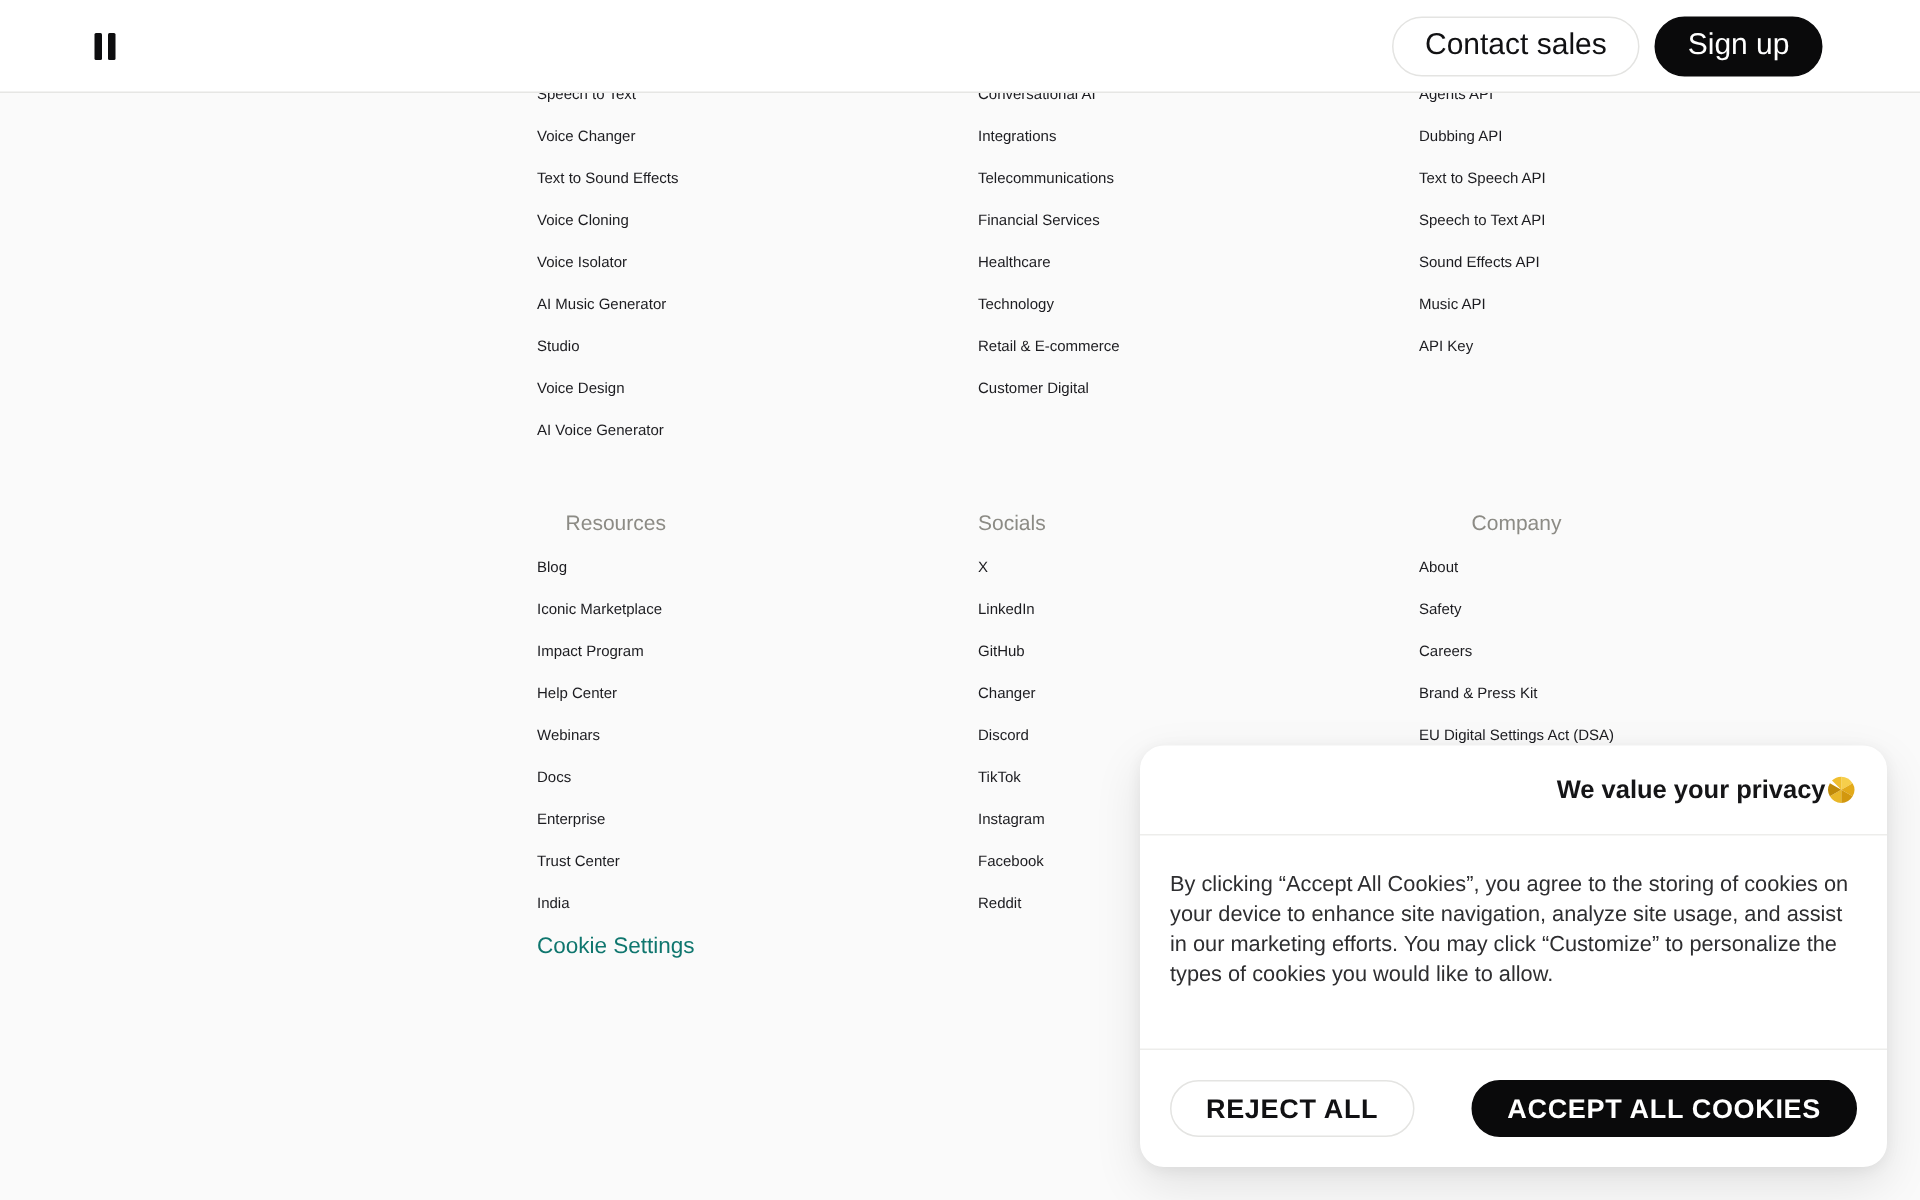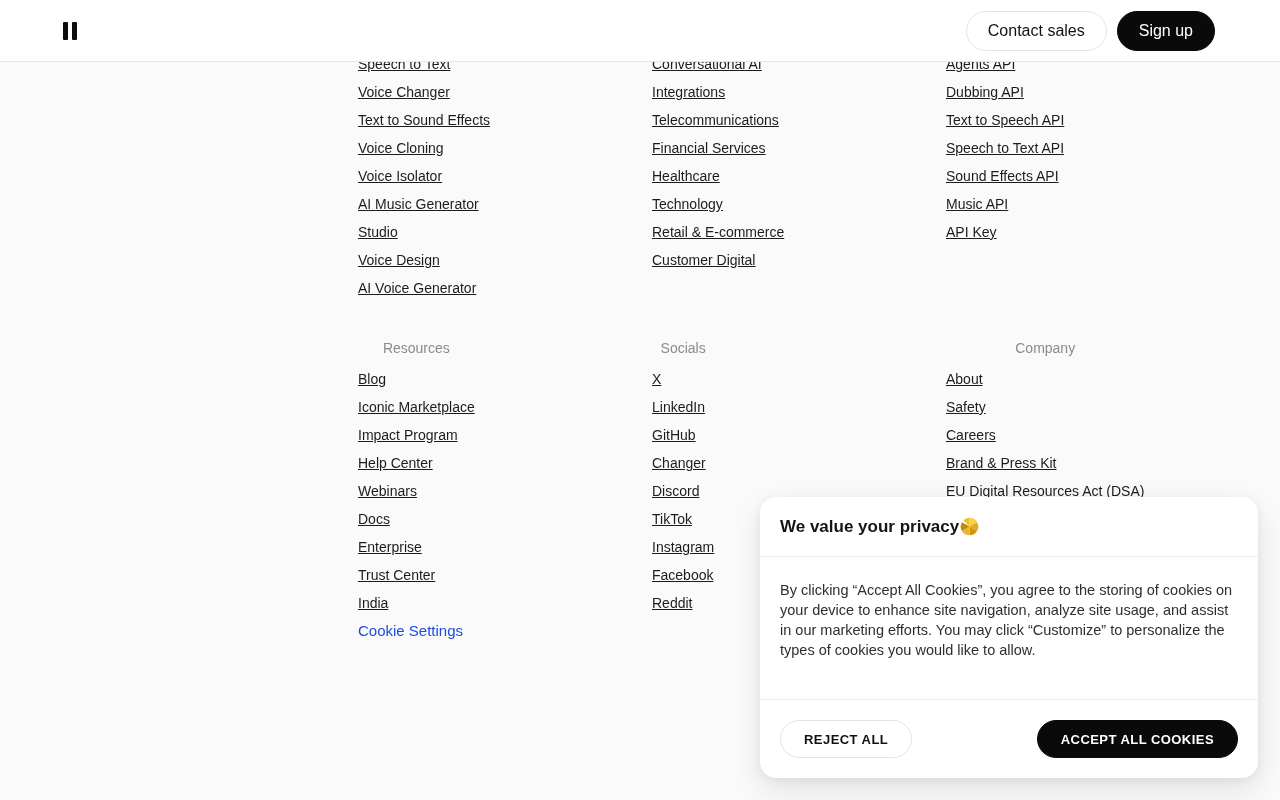--- a/index.html
+++ b/index.html
@@ -18,68 +18,67 @@
     background:#ffffff; border-bottom:1px solid #e6e6e4;
     display:flex; align-items:center;
     z-index:10;
   }
   .logo { display:flex; gap:4px; margin-left:63px; cursor:pointer; }
   .logo .bar { display:block; width:5px; height:18px; background:#0d0d0f; border-radius:1px; }
   .nav-actions { margin-left:auto; margin-right:65px; display:flex; gap:10px; align-items:center; }
   .pill {
     display:inline-flex; align-items:center; justify-content:center;
     height:40px; padding:0 21px; border-radius:20px;
-    font-family:"Liberation Sans", sans-serif; font-size:16px; cursor:pointer;
+    font-family:"Liberation Sans", sans-serif; font-size:20px; cursor:pointer;
     white-space:nowrap;
   }
   .pill.ghost { background:#ffffff; border:1px solid #e4e4e2; color:#111113; }
   .pill.solid { background:#0a0a0b; border:1px solid #0a0a0b; color:#ffffff; }
 
   
   .links-col { position:absolute; top:50px; list-style:none; }
   .links-col li, .group li {
-    height:28px; line-height:28px; font-size:14px; color:#1c1c20; cursor:pointer;
+    height:28px; line-height:28px; font-size:10px; color:#1c1c20; cursor:pointer;
     white-space:nowrap;
-    text-decoration:underline;
   }
   .col-1 { left:358px; } .col-2 { left:652px; } .col-3 { left:946px; }
 
   .group { position:absolute; top:334px; }
   .g-1 { left:358px; } .g-2 { left:652px; } .g-3 { left:946px; }
   .group h3 {
     height:28px; line-height:28px; font-size:14px; font-weight:400;
     color:#8c8b85; white-space:nowrap;text-align:center;
   }
   .group ul { list-style:none; margin-top:3px; }
-  .muted-link { height:28px; line-height:28px; font-size:15px; color:#1d4ed8; cursor:pointer; white-space:nowrap; }
+  .muted-link { height:28px; line-height:28px; font-size:15px; color:#0f766e; cursor:pointer; white-space:nowrap; }
 
   
   .cookie-dialog {
     position:absolute; left:760px; top:497px; width:498px; height:281px;
     background:#ffffff; border-radius:16px; z-index:20;
     box-shadow:0 12px 32px rgba(0,0,0,0.10), 0 2px 10px rgba(0,0,0,0.06);
   }
   .cd-header {
-    height:60px; display:flex; align-items:center; justify-content:flex-start;
+    height:60px; display:flex; align-items:center; justify-content:flex-end;
     padding:0 20px; border-bottom:1px solid #ededeb;
   }
   .cd-title { font-size:17px; font-weight:700; color:#151517; }
   .cd-icon { width:21px; height:21px; display:inline-flex; }
   .cd-icon svg { width:21px; height:21px; }
   .cd-body {
     height:143px; padding:23px 20px 0 20px; border-bottom:1px solid #ededeb;
     font-size:14.5px; line-height:20px; color:#2e2e30;
   }
   .cd-actions {
     height:78px; display:flex; align-items:center; justify-content:space-between;
     padding:0 20px;
   }
   .pill.sm {
     height:38px; border-radius:19px; padding:0 23px;
-    font-size:13px; font-weight:700; letter-spacing:0.45px;
+    font-size:18px; font-weight:700; letter-spacing:0.45px;
   }
 </style>
 </head>
 <body>
 
 <main>
   <ul class="links-col col-1">
       <li>Speech to Text</li>
       <li>Voice Changer</li>
       <li>Text to Sound Effects</li>
@@ -141,21 +140,21 @@
       </ul>
   </section>
 
   <section class="group g-3">
     <h3>Company</h3>
     <ul>
         <li>About</li>
         <li>Safety</li>
         <li>Careers</li>
         <li>Brand &amp; Press Kit</li>
-        <li>EU Digital Resources Act (DSA)</li>
+        <li>EU Digital Settings Act (DSA)</li>
       </ul>
   </section>
 </main>
 
 <header class="navbar">
   <div class="logo">
     <span class="bar"></span>
     <span class="bar"></span>
   </div>
   <div class="nav-actions">

